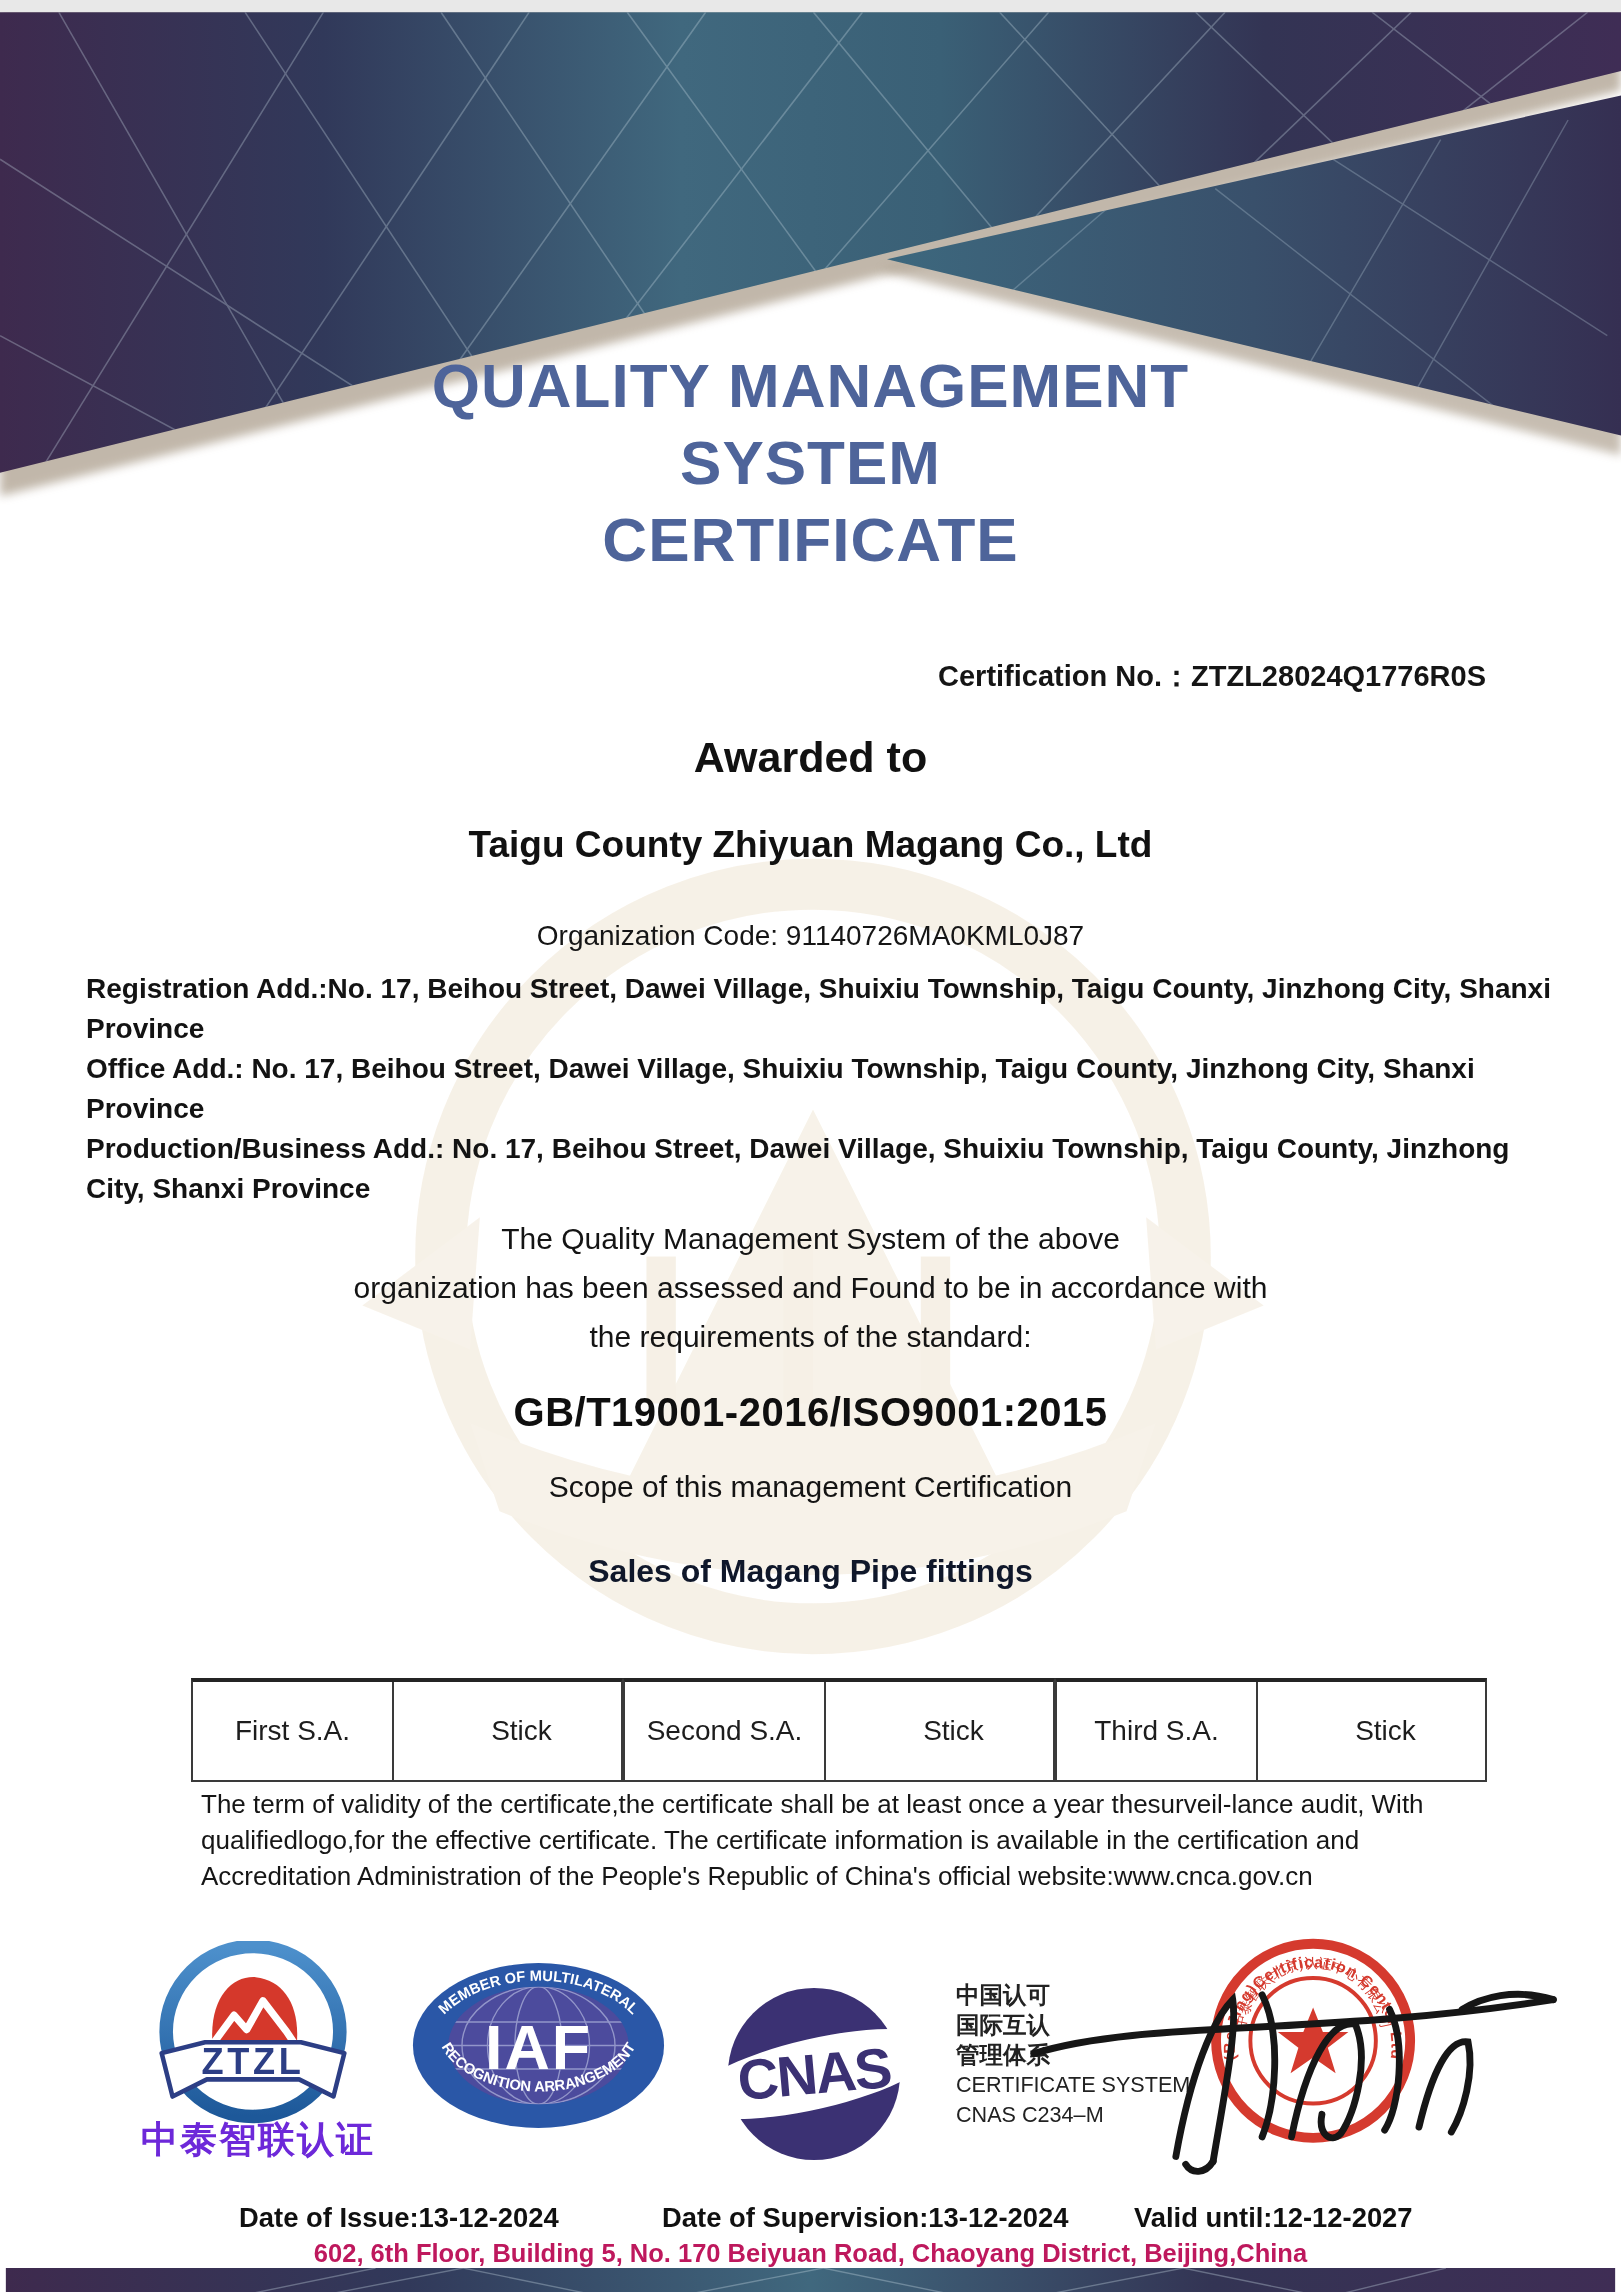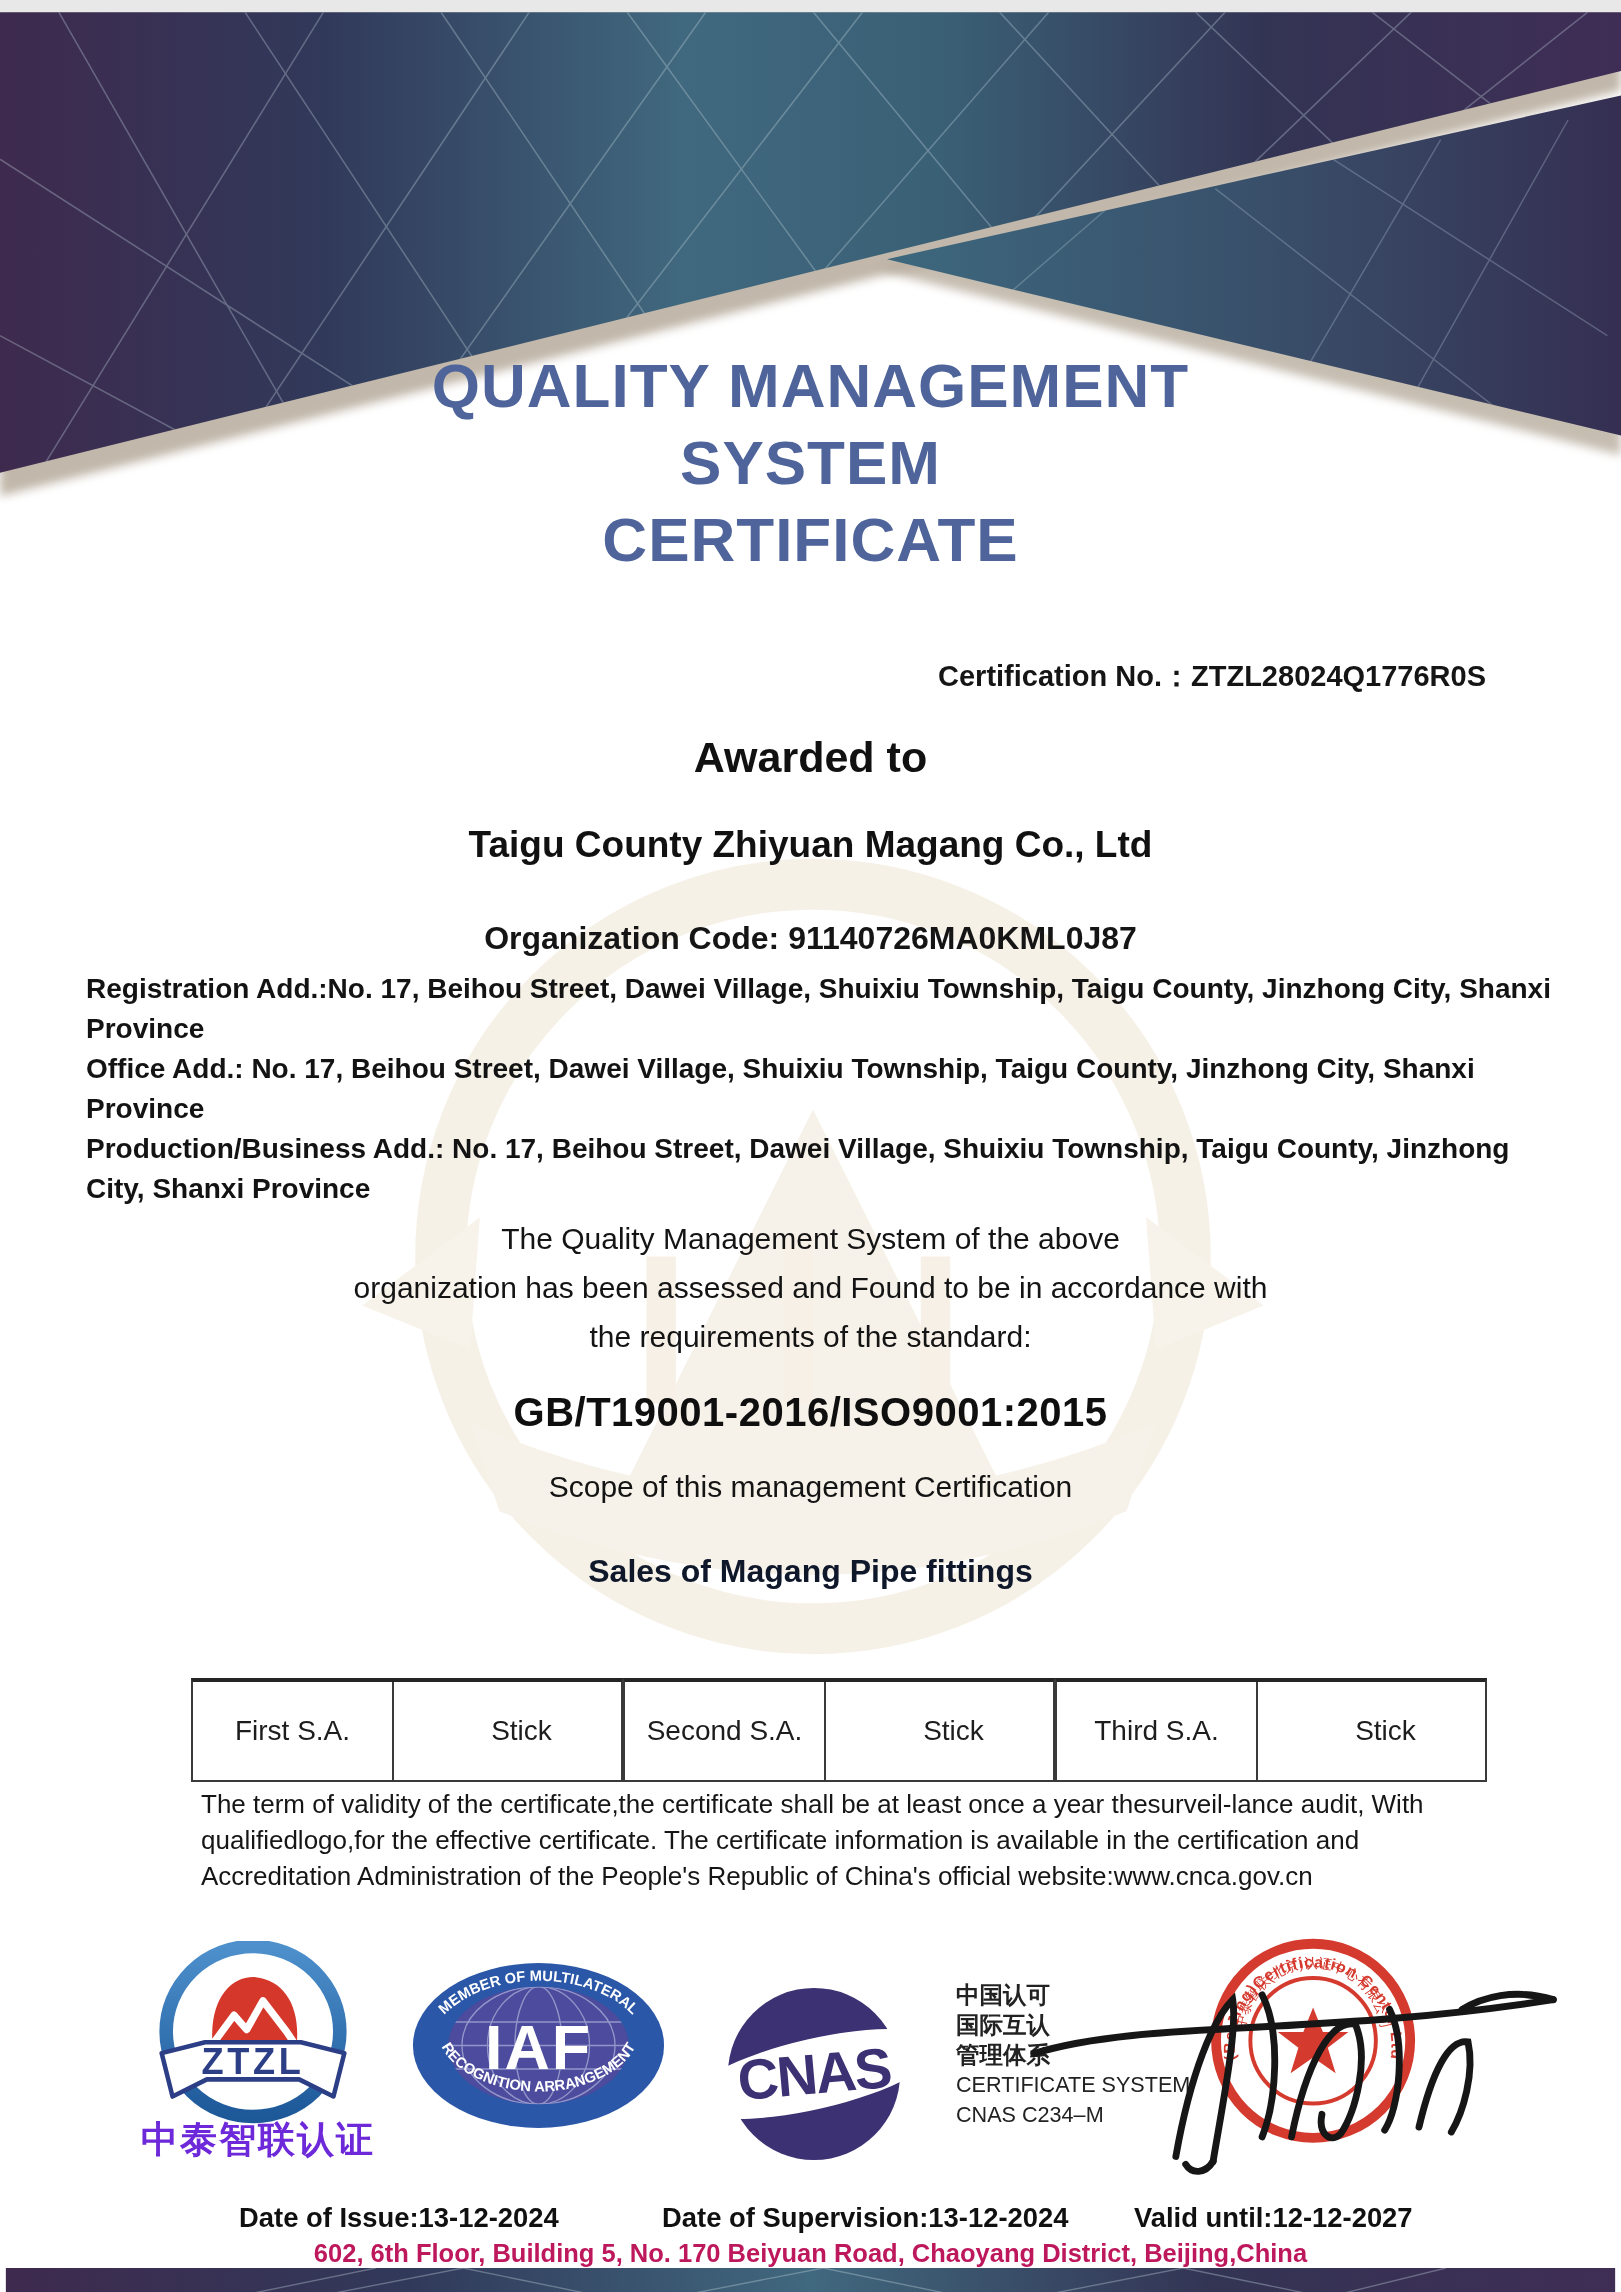--- a/index.html
+++ b/index.html
@@ -10,21 +10,21 @@
   }
   .abs{position:absolute;}
   .centered{left:0;width:1621px;text-align:center;}
   
   .title{top:335px;color:#4e649a;font-weight:700;font-size:62px;line-height:77px;letter-spacing:1px;}
   
   .certno{top:645px;right:135px;font-size:29px;font-weight:600;color:#151515;}
   
   .awarded{top:721px;font-size:43px;font-weight:700;color:#111;}
   .company{top:812px;font-size:37px;font-weight:600;color:#111;}
-  .orgcode{top:908px;font-size:32px;font-weight:700;color:#151515;text-align:center;}
+  .orgcode{top:908px;font-size:28px;font-weight:400;color:#151515;text-align:center;}
   
   .addresses{top:957px;left:86px;width:1470px;font-size:28px;font-weight:600;line-height:40px;color:#131313;}
   
   .statement{top:1202px;font-size:30px;line-height:49px;color:#141414;}
   .standard{top:1378px;font-size:40px;font-weight:700;color:#0f0f0f;letter-spacing:0.5px;}
   .scope-heading{top:1458px;font-size:30px;color:#141414;}
   .scope-value{top:1541px;font-size:32px;font-weight:700;color:#0f172a;text-align:center;}
   
   .audit-table{top:1666px;left:191px;display:flex;}
   .audit-group{display:flex;border:2.9px solid #3a3a3a;border-top:4.9px solid #242424;background:#fff;}

